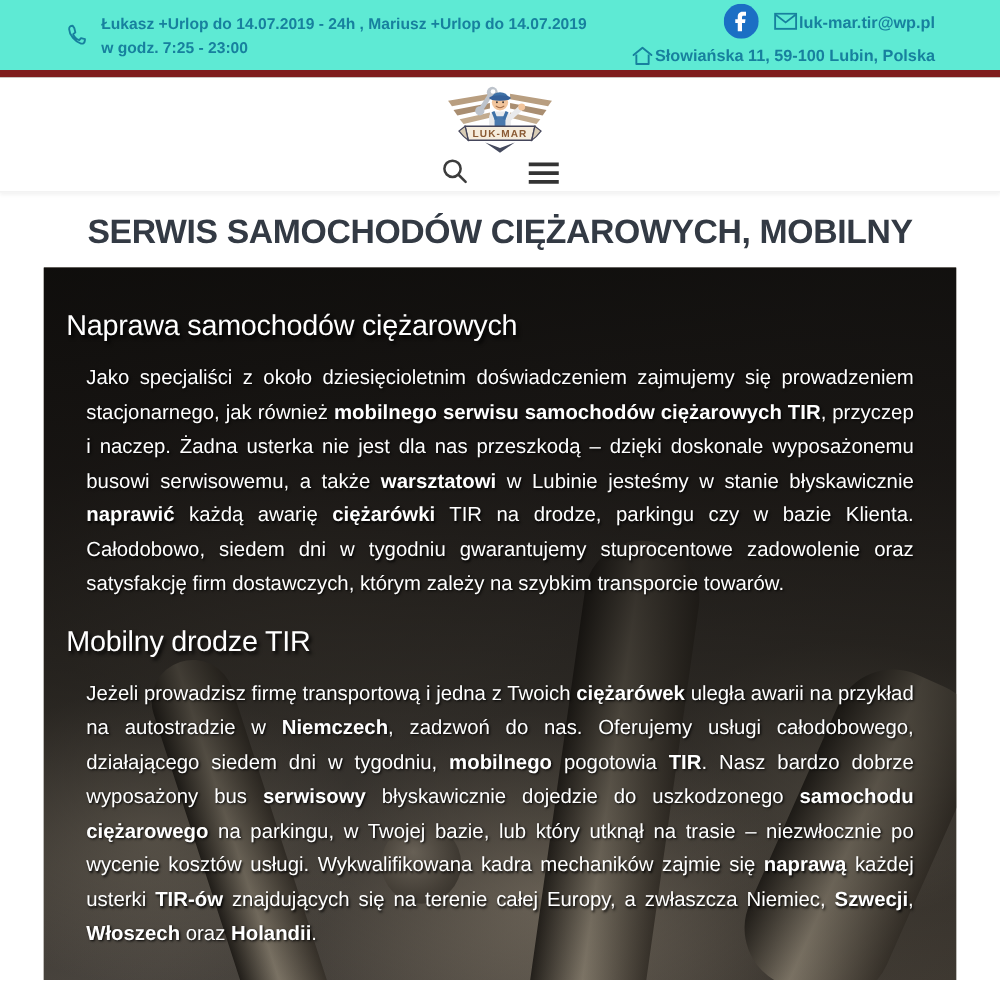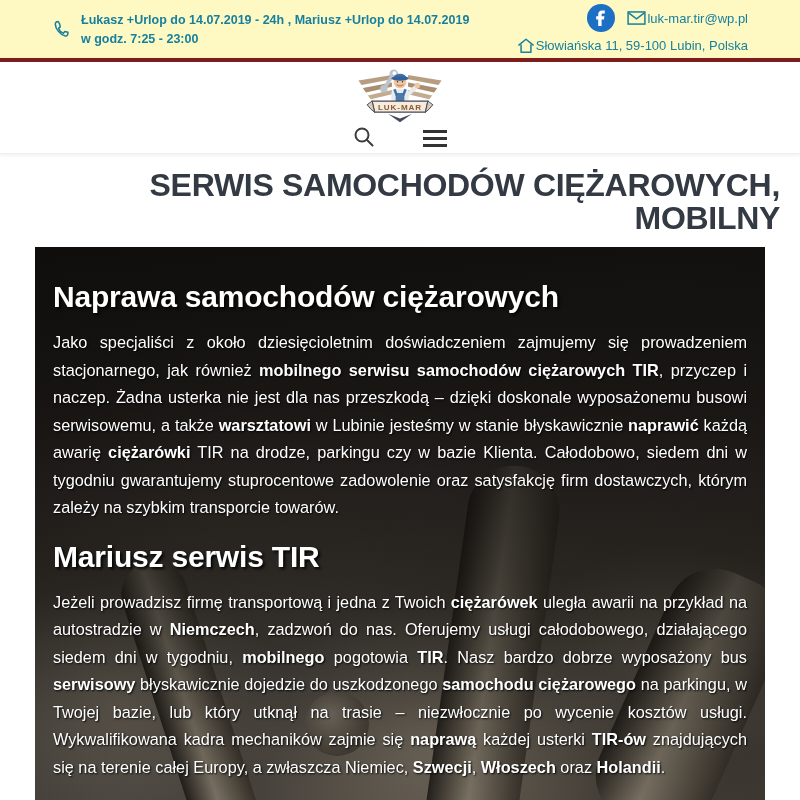--- a/index.html
+++ b/index.html
@@ -5,47 +5,47 @@
   :root{
     --accent:#17809e;
     --fb:#1b6fc4;
     --title_dark:#333a44;
   }
   *{box-sizing:border-box;margin:0;padding:0;}
   html,body{width:800px;height:800px;overflow:hidden;background:#fff;
     font-family:"Liberation Sans","DejaVu Sans",sans-serif;}
 
   
-  .topbar{height:62px;background:#fef9c3;border-bottom:4px solid #7f1d1d;
+  .topbar{height:62px;background:#5eead4;border-bottom:6px solid #7f1d1d;
     display:flex;justify-content:space-between;align-items:center;padding:0 52px;}
   .tb-left{display:flex;align-items:center;gap:10px;}
   .tb-left svg{flex:0 0 auto;}
   .tb-text{display:flex;flex-direction:column;gap:1px;
     font-size:12.5px;font-weight:700;color:var(--accent);line-height:18px;}
   .tb-right{display:flex;flex-direction:column;align-items:flex-end;gap:5px;}
   .tb-row{display:flex;align-items:center;gap:12px;}
   .tb-item{display:flex;align-items:center;gap:1px;
-    font-size:13px;font-weight:400;color:var(--accent);cursor:default;}
+    font-size:13px;font-weight:700;color:var(--accent);cursor:default;}
   .fb-btn{width:28px;height:28px;display:block;cursor:pointer;}
 
   
   .header{height:92px;background:#fff;display:flex;align-items:center;
     justify-content:space-between;padding:0 48px;border-bottom:1px solid #efefef;
     box-shadow:0 2px 3px rgba(0,0,0,0.05);position:relative;z-index:3;flex-direction:column;}
   .logo{width:122px;height:84px;cursor:pointer;display:block;}
   .hdr-right{display:flex;align-items:center;gap:44px;}
   .search-btn{background:none;border:none;cursor:pointer;padding:2px;}
   .menu-btn{background:none;border:none;cursor:pointer;display:flex;
     flex-direction:column;gap:4px;padding:2px;}
   .menu-btn span{display:block;width:24px;height:3px;background:#333;}
 
   
   .title-section{background:#fff;text-align:center;padding:15px 20px 12px;}
-  .title-section h1{font-size:32px;line-height:33px;font-weight:700;
-    color:var(--title_dark);letter-spacing:-0.3px;text-align:right;}
+  .title-section h1{font-size:27px;line-height:33px;font-weight:700;
+    color:var(--title_dark);letter-spacing:-0.3px;}
   .title-section h1 span{display:block;}
 
   
   .content{position:relative;margin:0 35px;height:570px;overflow:hidden;background:#46413a;}
   .bg{position:absolute;inset:0;
     background-color:#55504a;
     background-image:
       radial-gradient(ellipse 240px 170px at 12% 80%, #7d7568 0%, rgba(125,117,104,0) 70%),
       radial-gradient(ellipse 280px 210px at 55% 88%, #8d8374 0%, rgba(141,131,116,0) 70%),
       radial-gradient(ellipse 220px 160px at 88% 72%, #6e675c 0%, rgba(110,103,92,0) 70%),
@@ -56,24 +56,24 @@
     background:linear-gradient(90deg, rgba(28,25,21,.92), rgba(156,146,128,.92) 45%, rgba(58,52,44,.92));}
   .pipe-1{width:92px;height:430px;left:56%;top:38%;transform:rotate(8deg);}
   .pipe-2{width:66px;height:310px;left:17%;top:54%;transform:rotate(-18deg);}
   .pipe-3{width:120px;height:270px;right:2%;top:56%;transform:rotate(24deg);}
   .bolt{position:absolute;width:64px;height:64px;border-radius:50%;left:37%;top:78%;
     background:radial-gradient(circle at 40% 35%, #9a9081 0%, #5a5349 60%, #36312a 100%);}
   .overlay{position:absolute;inset:0;
     background:linear-gradient(180deg, rgba(9,8,7,.88) 0%, rgba(13,11,10,.82) 28%,
       rgba(19,17,14,.64) 58%, rgba(28,25,21,.38) 84%, rgba(36,32,27,.24) 100%);}
   .inner{position:relative;z-index:2;padding:33px 18px 0;}
-  .inner h2{font-size:30px;font-weight:700;color:#fff;margin:0 0 15px;
+  .inner h2{font-size:23px;font-weight:400;color:#fff;margin:0 0 15px;
     text-shadow:2px 2px 3px rgba(0,0,0,.9);letter-spacing:-0.2px;}
   .inner p{font-size:16.3px;line-height:27.5px;color:#fff;text-align:justify;
-    margin:0 0 18px;text-shadow:1px 1px 2px rgba(0,0,0,.95);}
+    margin:0 16px 18px;text-shadow:1px 1px 2px rgba(0,0,0,.95);}
   .inner p b{font-weight:700;}
 </style>
 </head>
 <body>
 
 <div class="topbar">
   <div class="tb-left">
     <svg width="19" height="22" viewBox="0 0 20 22" aria-hidden="true">
       <path d="M6.5 3.2 C4.4 3.2 3.4 4.4 3.5 6.1 c0.1 2.2 1.1 4.9 3.2 7.4 2.1 2.5 4.6 4.1 6.8 4.7 1.7 0.4 3-0.4 3.2-2.4 l0.1-1.3 -3.3-0.9 -1.5 1.8 c-2.4-0.9-4.2-2.6-5.1-5 l1.8-1.6 -0.8-3.4 z" fill="none" stroke="#17809e" stroke-width="1.6" stroke-linejoin="round"></path>
     </svg>
@@ -177,17 +177,17 @@
     <div class="pipe pipe-2"></div>
     <div class="pipe pipe-3"></div>
     <div class="bolt"></div>
   </div>
   <div class="overlay"></div>
 
   <div class="inner">
     <h2>Naprawa samochodów ciężarowych</h2>
     <p>Jako specjaliści z około dziesięcioletnim doświadczeniem zajmujemy się prowadzeniem stacjonarnego, jak również <b>mobilnego serwisu samochodów ciężarowych TIR</b>, przyczep i naczep. Żadna usterka nie jest dla nas przeszkodą – dzięki doskonale wyposażonemu busowi serwisowemu, a także <b>warsztatowi</b> w Lubinie jesteśmy w stanie błyskawicznie <b>naprawić</b> każdą awarię <b>ciężarówki</b> TIR na drodze, parkingu czy w bazie Klienta. Całodobowo, siedem dni w tygodniu gwarantujemy stuprocentowe zadowolenie oraz satysfakcję firm dostawczych, którym zależy na szybkim transporcie towarów.</p>
 
-    <h2>Mariusz serwis TIR</h2>
+    <h2>Mobilny drodze TIR</h2>
     <p>Jeżeli prowadzisz firmę transportową i jedna z Twoich <b>ciężarówek</b> uległa awarii na przykład na autostradzie w <b>Niemczech</b>, zadzwoń do nas. Oferujemy usługi całodobowego, działającego siedem dni w tygodniu, <b>mobilnego</b> pogotowia <b>TIR</b>. Nasz bardzo dobrze wyposażony bus <b>serwisowy</b> błyskawicznie dojedzie do uszkodzonego <b>samochodu ciężarowego</b> na parkingu, w Twojej bazie, lub który utknął na trasie – niezwłocznie po wycenie kosztów usługi. Wykwalifikowana kadra mechaników zajmie się <b>naprawą</b> każdej usterki <b>TIR-ów</b> znajdujących się na terenie całej Europy, a zwłaszcza Niemiec, <b>Szwecji</b>, <b>Włoszech</b> oraz <b>Holandii</b>.</p>
 
   </div>
 </main>
 
 </body></html>

